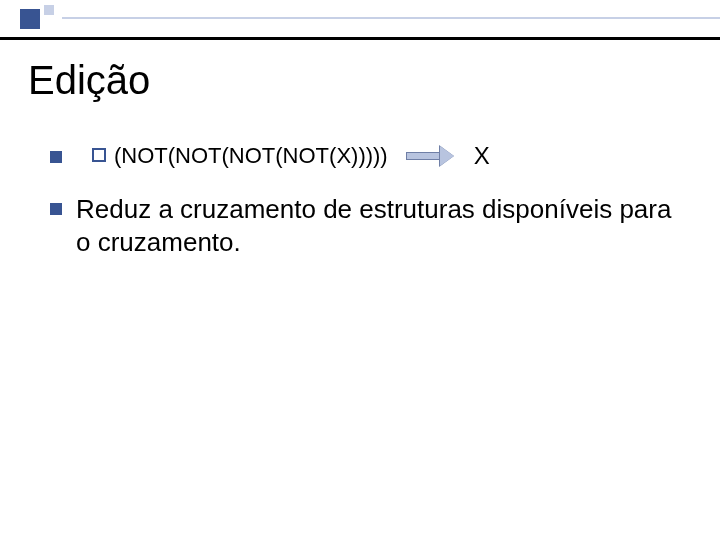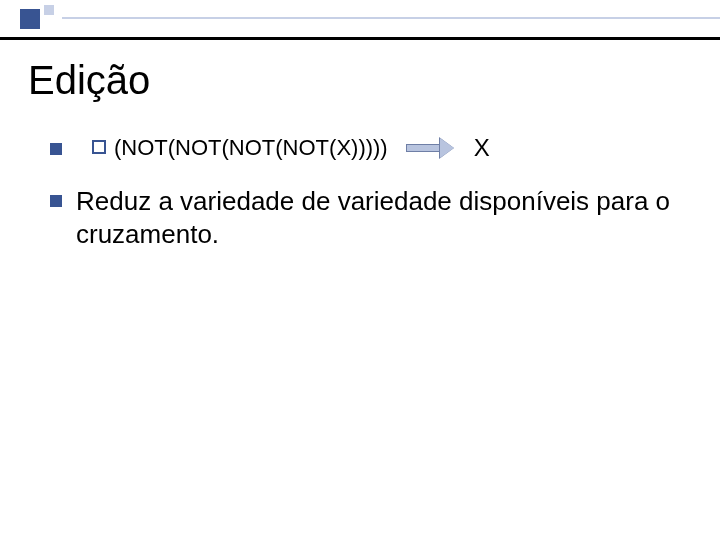--- a/index.html
+++ b/index.html
@@ -38,21 +38,21 @@
     margin-top: -2px;
   }
   .slide {
     position: absolute;
     top: 58px; left: 0; right: 0; bottom: 0;
     padding: 0 28px;
   }
   .title {
     font-size: 40px;
     font-weight: 400;
-    margin-bottom: 30px;
+    margin-bottom: 38px;
   }
   .bullets {
     list-style: none;
     padding-left: 22px;
   }
   .bullets > li {
     position: relative;
     font-size: 26px;
     line-height: 1.25;
     margin-bottom: 22px;
@@ -139,16 +139,16 @@
           <span>(NOT(NOT(NOT(NOT(X)))))</span>
           <span class="arrow">
             <span class="shaft"></span>
               <span class="head"></span>
           </span>
           <span class="result-x">X</span>
         </li>
       </ul>
     </li>
     <li>
-      <span>Reduz a variedade de variedade disponíveis para o cruzamento.</span>
+      <span>Reduz a cruzamento de estruturas disponíveis para o cruzamento.</span>
     </li>
   </ul>
 </div>
 
 </body></html>

